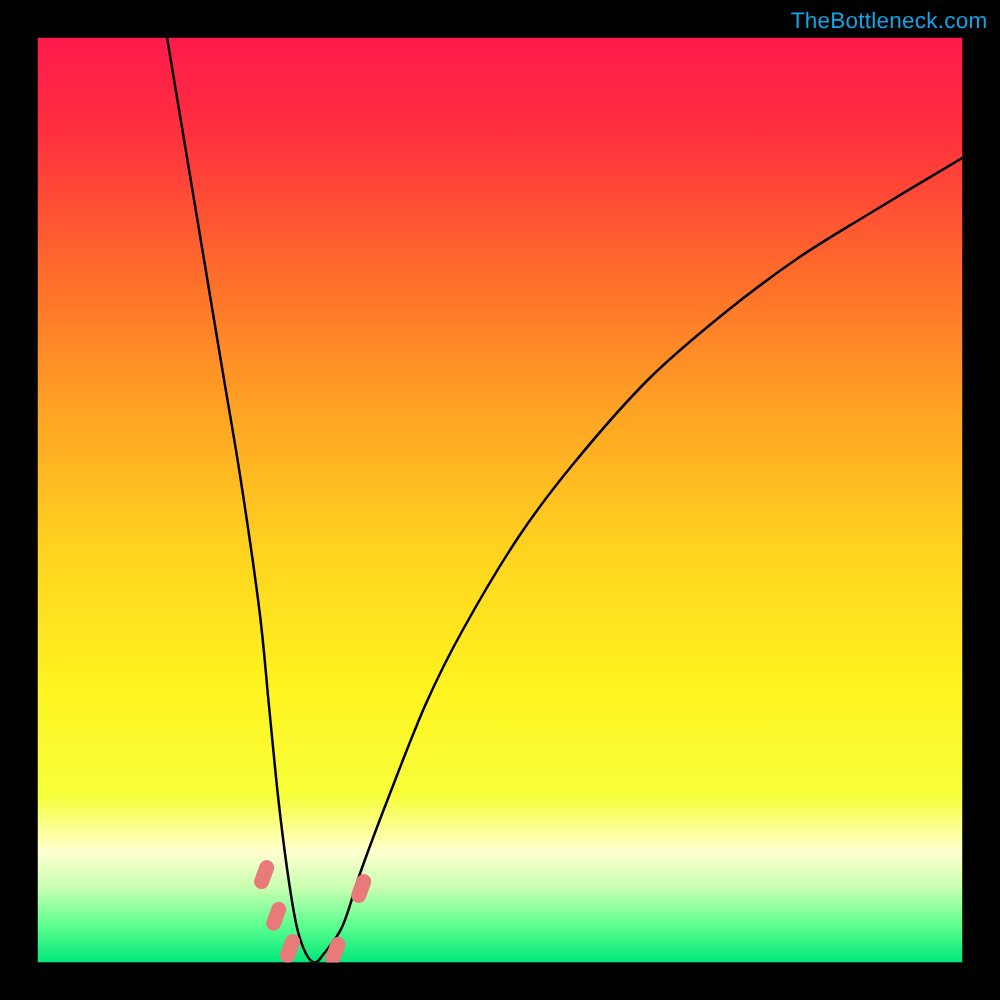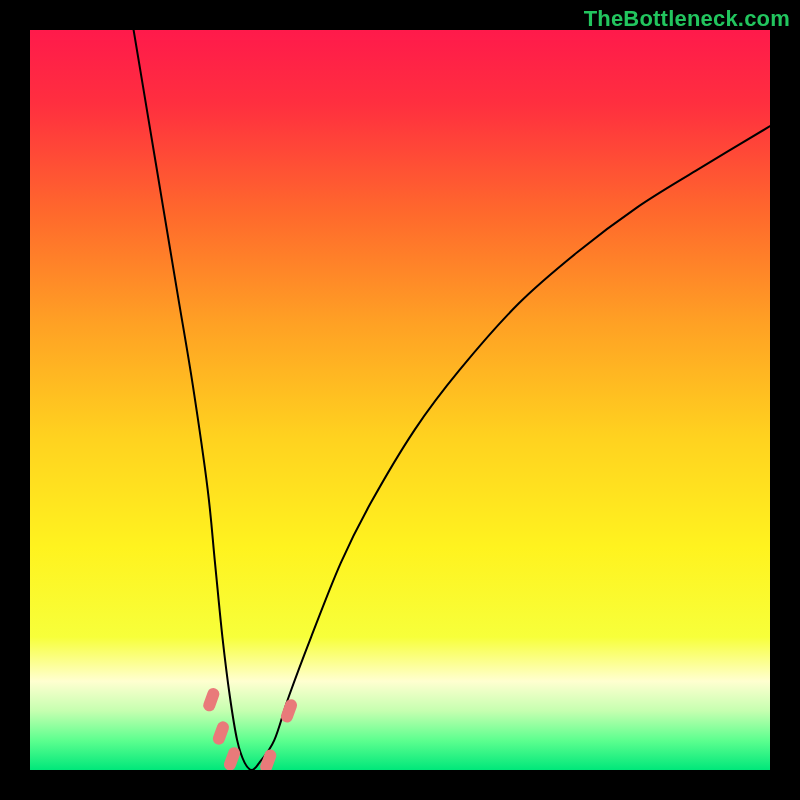--- a/index.html
+++ b/index.html
@@ -23,24 +23,24 @@
     left: 30px;
     top: 30px;
     width: 740px;
     height: 740px;
     
   }
   .watermark {
     position: absolute;
     top: 6px;
     right: 10px;
-    color: #22c55e;
-    font-size: 22px;
+    color: #0ea5e9;
+    font-size: 18px;
     letter-spacing: 0.2px;
-    font-weight: 700;
+    font-weight: 400;
   }
   svg { display: block; }
 </style>
 </head>
 <body>
 
 <div class="frame">
   <div class="watermark">TheBottleneck.com</div>
   <div class="plot">
     <svg id="chart-svg" width="740" height="740" viewBox="0 0 740 740">

